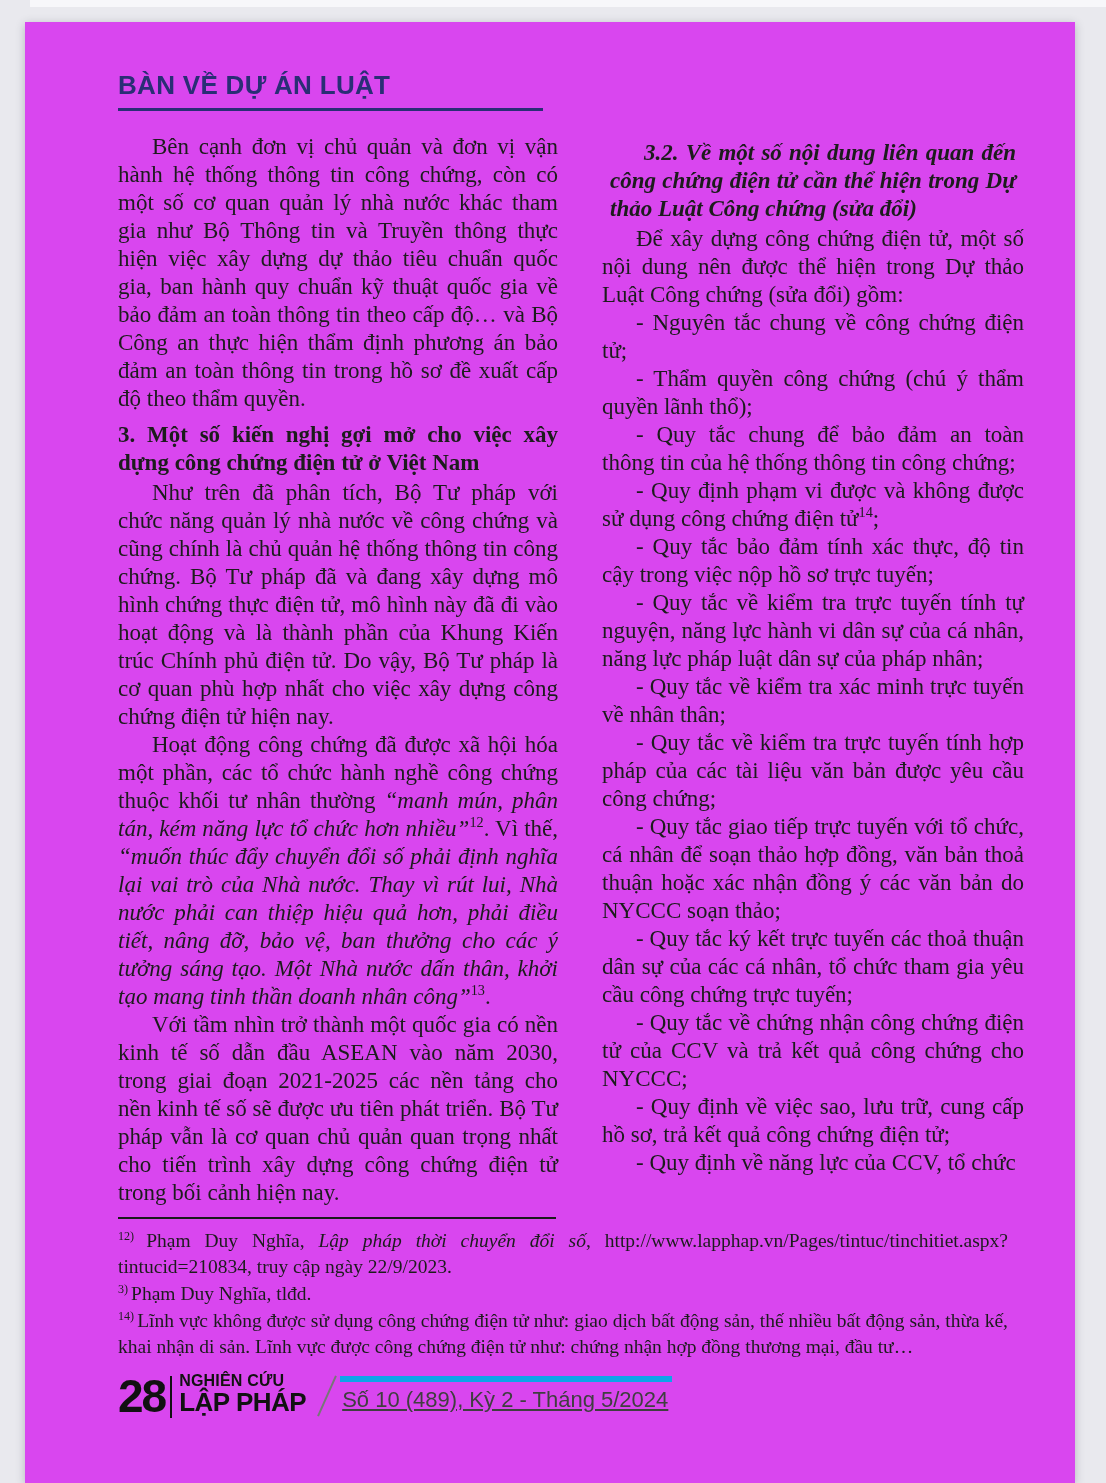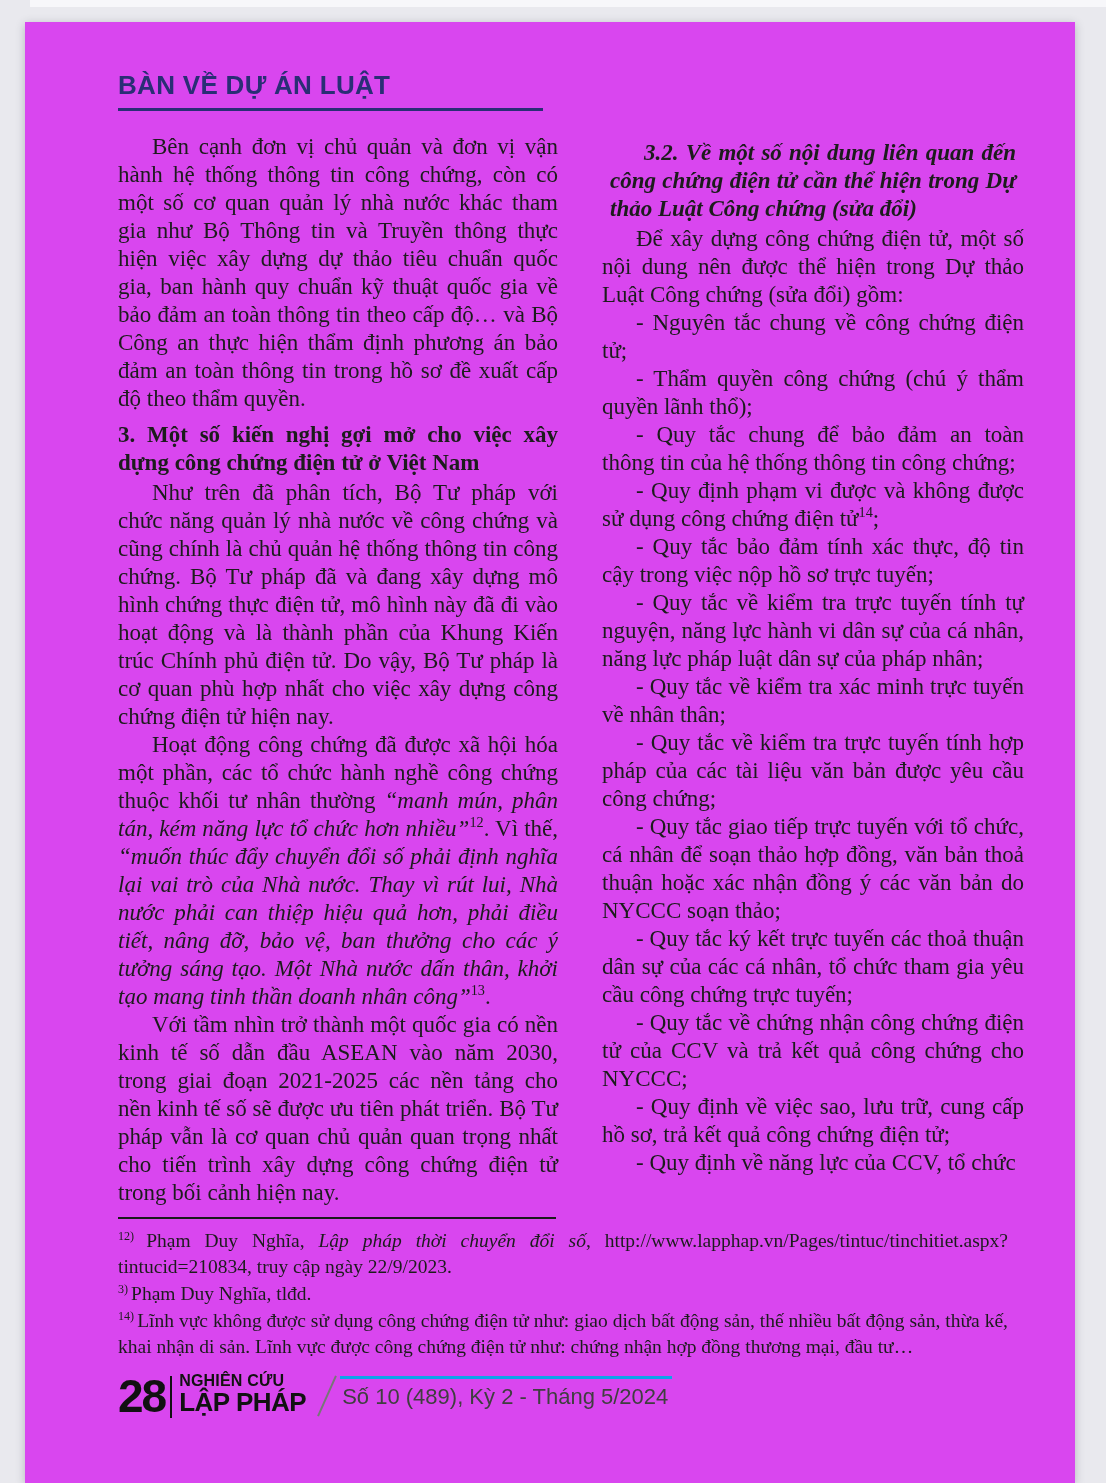--- a/index.html
+++ b/index.html
@@ -38,21 +38,21 @@
   .fn-sep{width:438px;border-top:2px solid #1a1a1a;margin:10px 0 9px;}
   .footnotes .blk.fn{font-size:19.5px;line-height:26px;text-indent:0;margin:1px 0;}
   
   .footer{display:flex;margin-top:14px;align-items:flex-start;font-family:"Liberation Sans",sans-serif;}
   .pageno{font-size:46px;font-weight:800;letter-spacing:-2px;line-height:44px;color:#111;}
   .footer-bar{width:2px;background:#111;height:42px;margin:2px 7px 0 5px;}
   .journal{display:flex;flex-direction:column;color:#111;}
   .j1{font-size:16px;font-weight:800;line-height:13px;letter-spacing:.2px;}
   .j2{font-size:26px;font-weight:800;line-height:26px;letter-spacing:-.5px;margin-top:2px;}
   .slash{width:2px;height:44px;background:#777;transform:rotate(24deg);margin:0 12px 0 20px;}
-  .issue{border-top:3px solid #0ea5e9;padding:5px 4px 0 2px;margin-top:2px;font-size:22px;color:#3f3f3f;}
+  .issue{border-top:6px solid #0ea5e9;padding:5px 4px 0 2px;margin-top:2px;font-size:22px;color:#3f3f3f;text-decoration:underline;}
 </style>
 </head>
 <body>
 
 <div class="top-sliver"></div>
 
 <div class="page">
 
   <div class="header">
     <div class="header-title">BÀN VỀ DỰ ÁN LUẬT</div>

